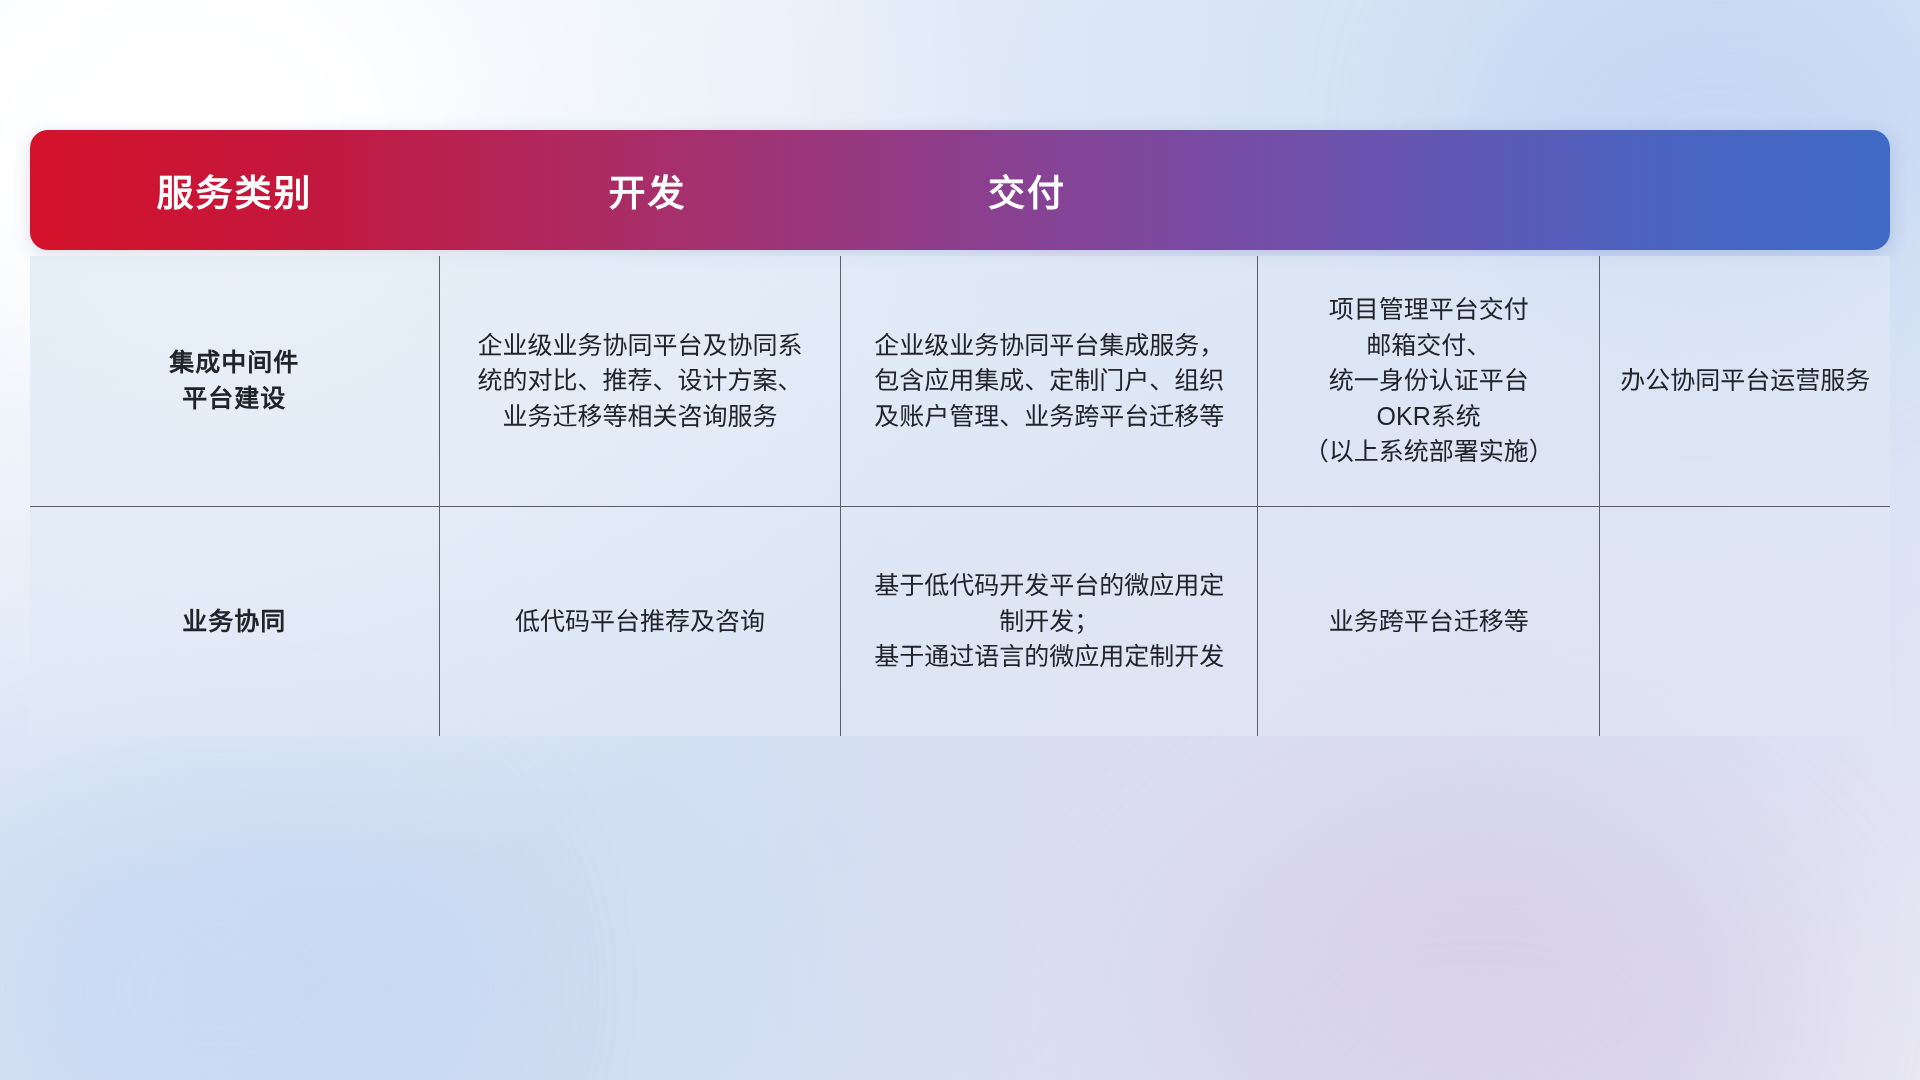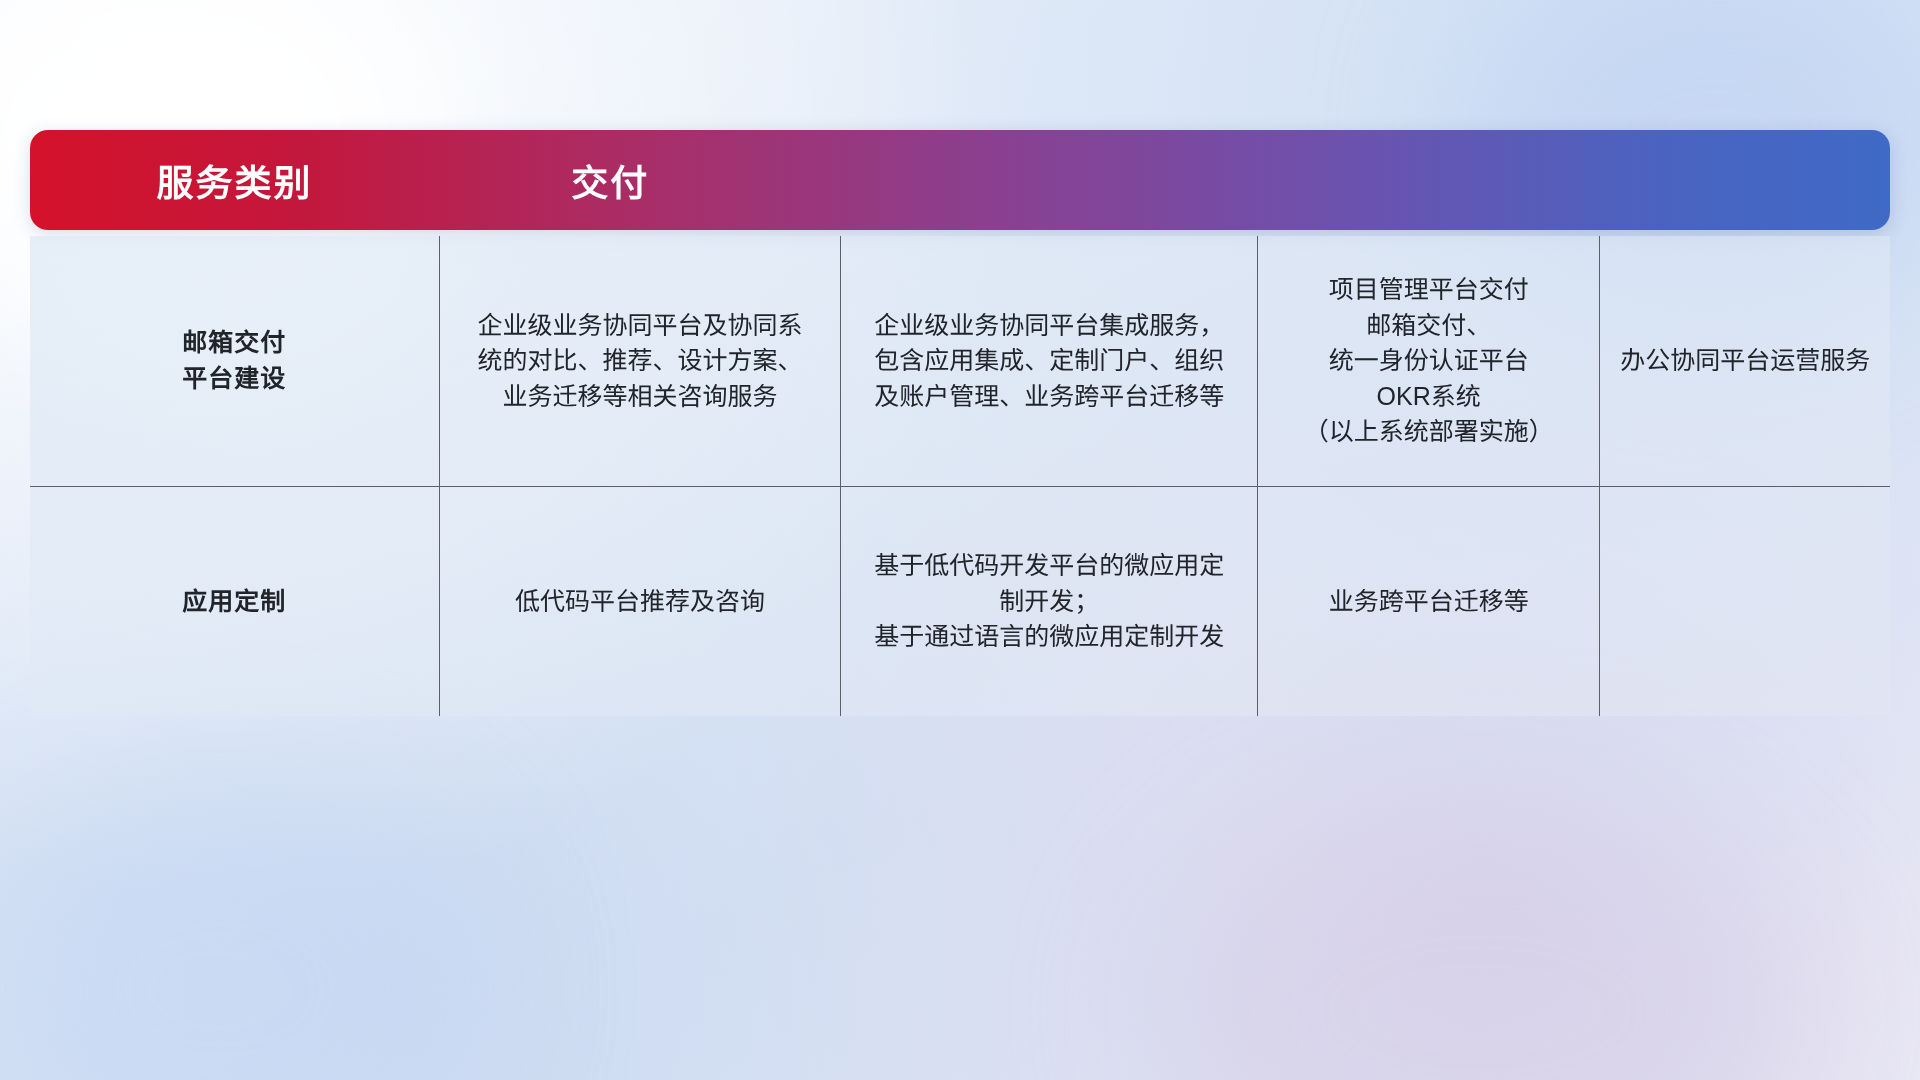--- a/index.html
+++ b/index.html
@@ -40,21 +40,21 @@
     position: absolute;
     left: 30px;
     top: 130px;
     width: 1860px;
   }
 
   
   .header-bar {
     display: flex;
     align-items: stretch;
-    height: 100px;
+    height: 120px;
     border-radius: 18px;
     background: linear-gradient(90deg, #d4122a 0%, #c4173c 14%, #a72f6a 34%, #8a4090 52%, #6a53b0 72%, #4a63c0 88%, #3f6ac6 100%);
     box-shadow: 0 4px 18px rgba(60,70,130,0.18);
     overflow: hidden;
   }
   .header-cell {
     display: flex;
     align-items: center;
     justify-content: center;
     color: #ffffff;
@@ -111,50 +111,51 @@
 <div id="slide">
   <div class="blob blob-1"></div>
   <div class="blob blob-2"></div>
   <div class="blob blob-3"></div>
   <div class="blob blob-4"></div>
 
   <div class="table-wrap">
 
     <div class="header-bar">
       <div class="header-cell col-0">服务类别</div>
+      <div class="header-cell col-2">开发</div>
       <div class="header-cell col-3">交付</div>
     </div>
 
     <table class="body-table">
       <colgroup>
         <col class="col-0">
           <col class="col-1">
           <col class="col-2">
           <col class="col-3">
           <col class="col-4">
       </colgroup>
       <tbody>
         <tr class="r0">
-          <td class="row-label cell-text">邮箱交付
+          <td class="row-label cell-text">集成中间件
 平台建设</td>
           <td class="cell-text">企业级业务协同平台及协同系
 统的对比、推荐、设计方案、
 业务迁移等相关咨询服务</td>
           <td class="cell-text">企业级业务协同平台集成服务，
 包含应用集成、定制门户、组织
 及账户管理、业务跨平台迁移等</td>
           <td class="cell-text">项目管理平台交付
 邮箱交付、
 统一身份认证平台
 OKR系统
 （以上系统部署实施）</td>
           <td class="cell-text">办公协同平台运营服务</td>
         </tr>
         <tr class="r2">
-          <td class="row-label cell-text">应用定制</td>
+          <td class="row-label cell-text">业务协同</td>
           <td class="cell-text">低代码平台推荐及咨询</td>
           <td class="cell-text">基于低代码开发平台的微应用定
 制开发；
 基于通过语言的微应用定制开发</td>
           <td class="cell-text">业务跨平台迁移等</td>
           <td class="cell-text"></td>
         </tr>
       </tbody>
     </table>
 

